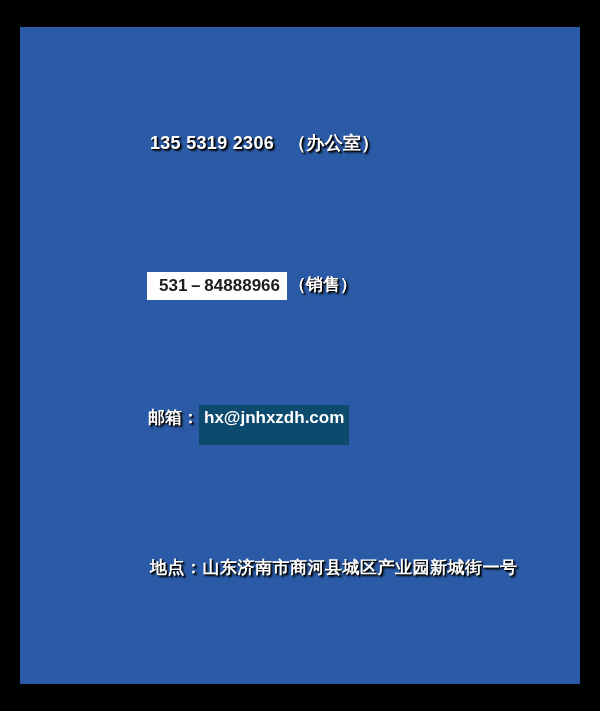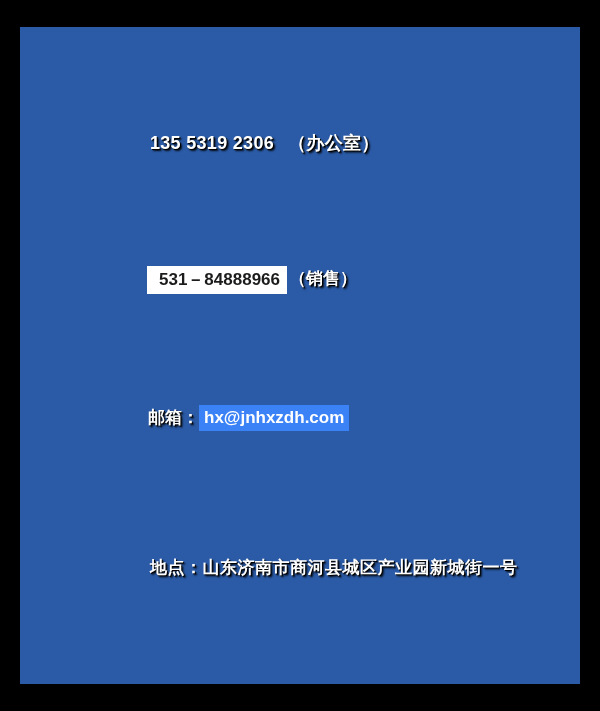--- a/index.html
+++ b/index.html
@@ -30,35 +30,35 @@
     color: #fff;
     font-size: 17px;
     line-height: 20px;
   }
   .shadowed {
     text-shadow: 1px 1px 0 #000, 2px 2px 2px rgba(0,0,0,0.9);
   }
   .line1 { left: 150px; top: 133px; font-size: 18px; letter-spacing: 0.3px; }
   .line1 .label { margin-left: 14px; }
 
-  .line2 { left: 147px; top: 266px; }
+  .line2 { left: 147px; top: 272px; }
   .sel-box {
     display: inline-block;
     background: #fff;
     color: #1c1c1c;
     padding: 4px 7px 4px 12px;
     text-shadow: none;
   }
   .line2 .label { margin-left: 2px; vertical-align: 1px; }
 
   .line3 { left: 148px; top: 408px; }
   .email-hl {
-    background: #3b82f6;
+    background: #0c4a6e;
     color: #fff;
-    padding: 3px 5px 4px 5px;
+    padding: 3px 5px 18px 5px;
   }
 
   .line4 { left: 150px; top: 558px; letter-spacing: 0.5px; font-family: Liberation Serif, serif; }
 </style>
 </head>
 <body>
 
 <div class="frame">
   <div class="canvas"></div>
 

